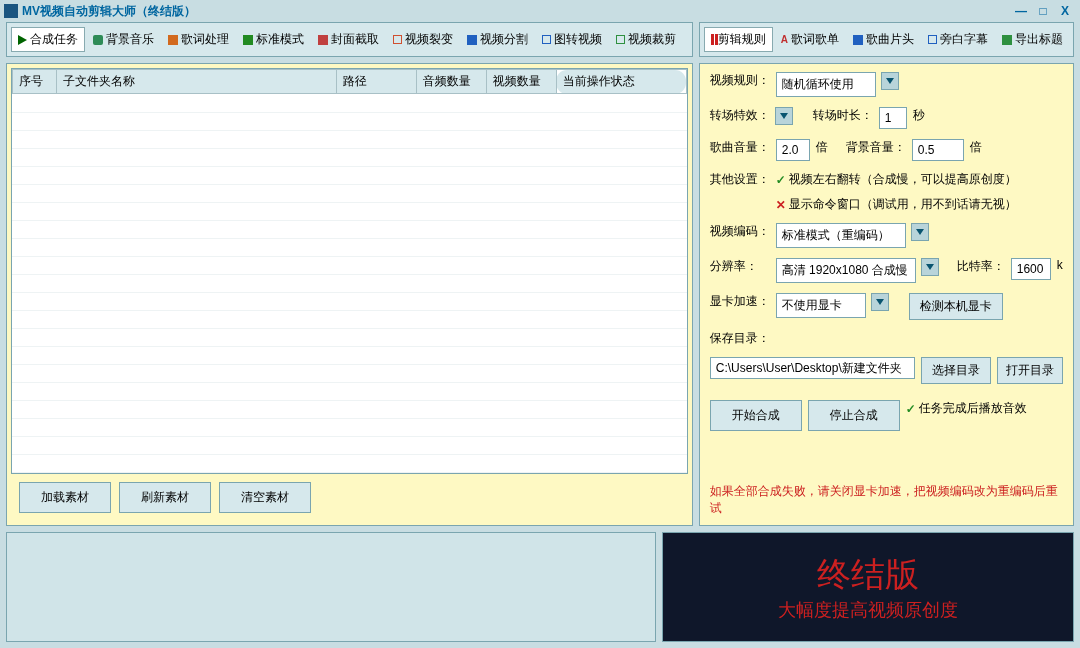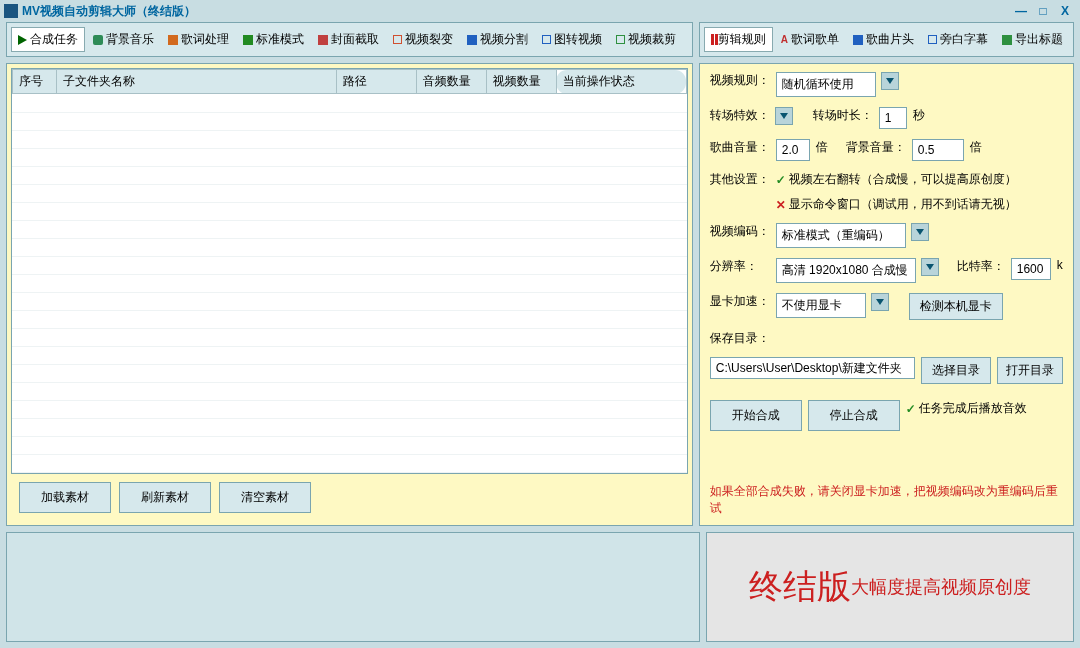--- a/index.html
+++ b/index.html
@@ -42,21 +42,21 @@
 .frow { display:flex; align-items:flex-start; gap:6px; }
 .frow label { white-space:nowrap; }
 .inp { border:1px solid #7aa5af; background:#fff; padding:3px 5px; }
 .ddbtn { width:18px; height:18px; background:#b8d4da; border:1px solid #7aa5af; display:inline-flex; align-items:center; justify-content:center; cursor:pointer; margin-left:-1px; }
 .ddbtn::after { content:""; border-left:4px solid transparent; border-right:4px solid transparent; border-top:6px solid #0a5570;}
 .check { display:inline-flex; align-items:center; gap:3px; }
 .check .tick { color:#228b22; font-weight:bold;}
 .check .cross { color:#cc2020; font-weight:bold;}
 .bottom-row { display:flex; gap:6px; padding: 0 6px 6px 6px;}
 .footer-left { flex:1; border:1px solid #7aa5af; background:#d0e4e8; height:110px;}
-.footer-right { width:368px; border:1px solid #7aa5af; background:#e5e5e5; height:110px; display:flex; flex-direction:row; align-items:center; justify-content:center;}
+.footer-right { width:412px; border:1px solid #7aa5af; background:#0f172a; height:110px; display:flex; flex-direction:column; align-items:center; justify-content:center;}
 .big-red { color:#cc2020; font-size:34px; font-family: SimSun, serif;}
 .sub-red { color:#cc2020; font-size:18px; font-family: SimSun, serif;}
 .warn { color:#cc2020; font-size:12px;}
 </style>
 </head>
 <body>
 
 <div class="window">
   <div class="titlebar">
     <span class="t-icon"></span>

